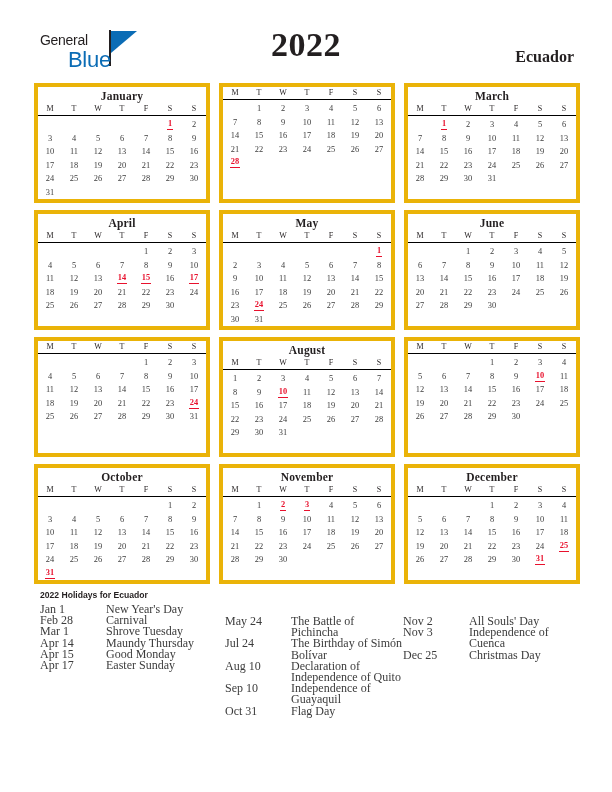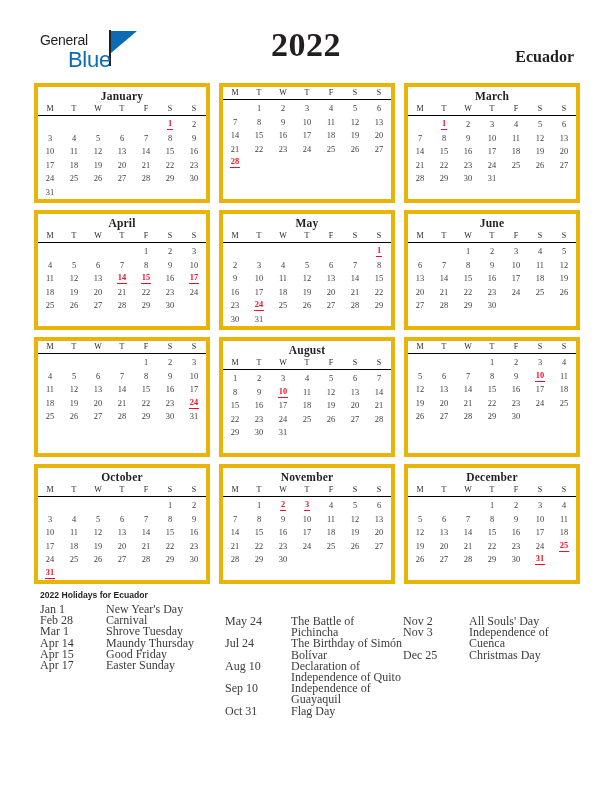--- a/index.html
+++ b/index.html
@@ -1078,21 +1078,21 @@
         <div class="hrow">
           <span class="hdate">Mar 1</span>
           <span class="hname">Shrove Tuesday</span>
         </div>
         <div class="hrow">
           <span class="hdate">Apr 14</span>
           <span class="hname">Maundy Thursday</span>
         </div>
         <div class="hrow">
           <span class="hdate">Apr 15</span>
-          <span class="hname">Good Friday</span>
+          <span class="hname">Good Monday</span>
         </div>
         <div class="hrow">
           <span class="hdate">Apr 17</span>
           <span class="hname">Easter Sunday</span>
         </div>
       </div>
       <div class="hcol hcol-2">
         <div class="hrow">
           <span class="hdate">May 24</span>
           <span class="hname">The Battle of Pichincha</span>

